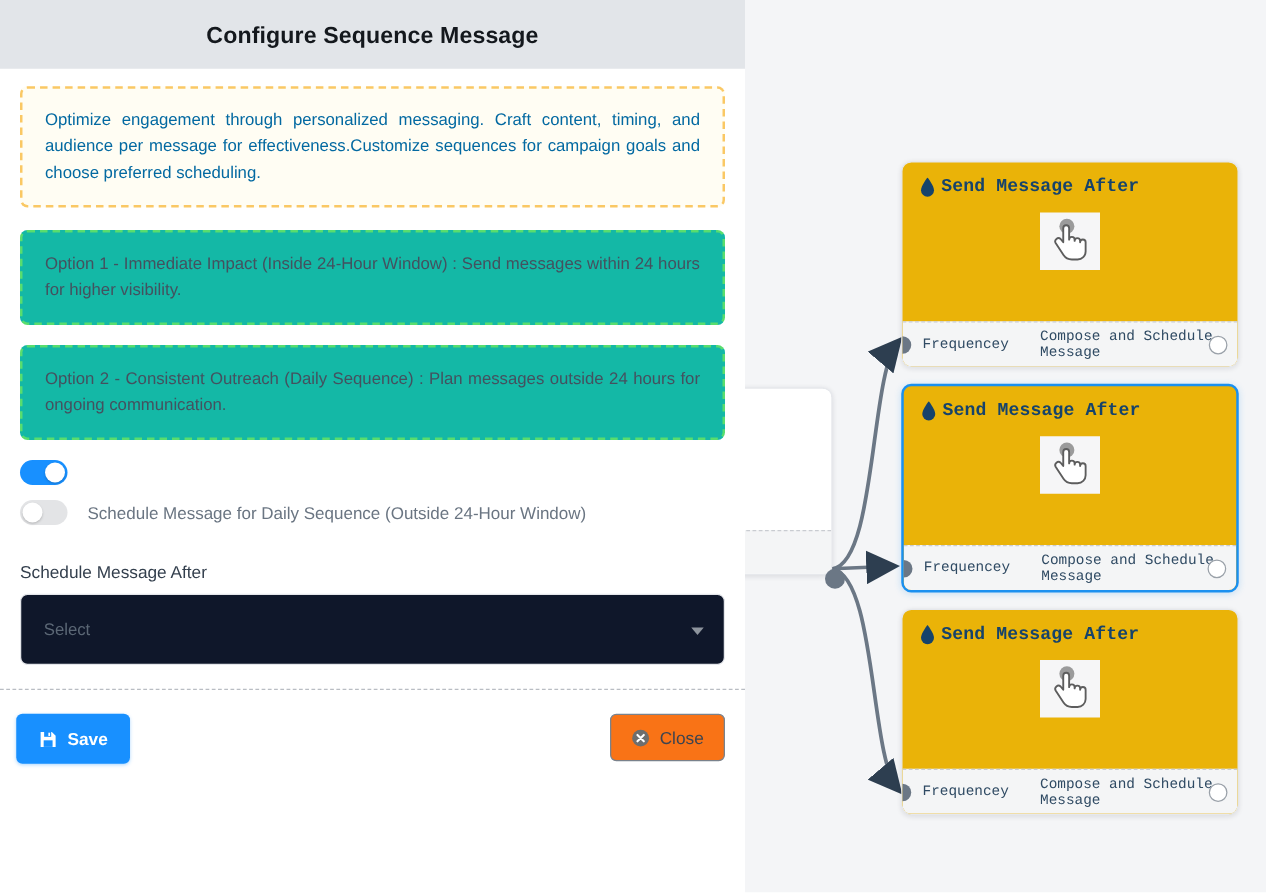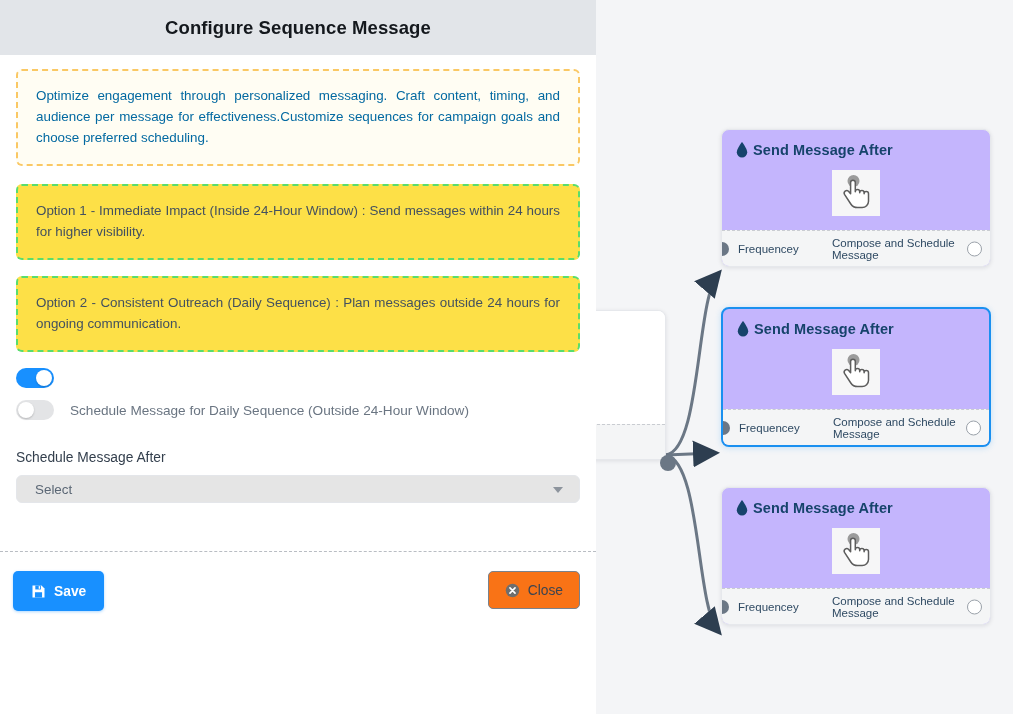--- a/index.html
+++ b/index.html
@@ -17,25 +17,26 @@
     left: 596px; top: 0;
     width: 417px; height: 714px;
     background: #f4f5f7;
   }
   .flow-svg { position: absolute; left: 0; top: 0; width: 417px; height: 714px; }
 
   
   .node-card {
     position: absolute;
     width: 270px;
-    background: #c4b5fd;
+    background: #eab308;
     border: 1px solid #e6e8ec;
     border-radius: 8px;
     box-shadow: 0 1px 4px rgba(16,24,40,.10);
     overflow: hidden;
+    font-family: Liberation Mono, monospace;
   }
   .node-card.selected {
     border: 2px solid #1a90f0;
     box-shadow: 0 1px 6px rgba(26,144,240,.22);
   }
   .node-body { height: 100px; padding: 12px 14px 0 14px; position: relative; }
   .node-title {
     display: flex; align-items: center; gap: 5px;
     font-size: 14.5px; font-weight: bold; color: #16436b;
     letter-spacing: .1px;
@@ -49,20 +50,21 @@
     display: flex; align-items: center; justify-content: center;
   }
   .hand-icon { width: 34px; height: 38px; display: block; }
   .node-footer {
     height: 36px;
     border-top: 1px dashed #c9ccd1;
     background: #f4f5f6;
     display: flex; align-items: center;
     padding: 0 14px 0 16px;
     position: relative;
+    margin-top: 27px;
   }
   .footer-left { font-size: 11.5px; color: #2f4a63; }
   .footer-right { font-size: 11.5px; color: #2f4a63; position: absolute; left: 110px; }
   .handle-out {
     position: absolute; right: 8px; top: 50%;
     transform: translateY(-50%);
     width: 15px; height: 15px; border-radius: 50%;
     background: #ffffff; border: 1.6px solid #9aa1a9;
   }
   .handle-in-dot {
@@ -118,21 +120,21 @@
     border-radius: 6px;
     padding: 14px 18px 16px 18px;
     margin-bottom: 18px;
   }
   .info-box p {
     font-size: 13.4px; line-height: 21px; color: #0369a1;
     text-align: justify; text-justify: inter-word;
   }
   .opt-box {
     border: 2px dashed #59dd6e;
-    background: #fde047;
+    background: #14b8a6;
     border-radius: 6px;
     padding: 14px 18px 16px 18px;
     margin-bottom: 16px;
   }
   .opt-box p {
     font-size: 13.4px; line-height: 21px; color: #44515f;
     text-align: justify; text-justify: inter-word;
   }
 
   .toggle-row { display: flex; align-items: center; gap: 12px; margin-top: 12px; }
@@ -150,22 +152,22 @@
   }
   .switch.on .knob { left: 20px; }
   .switch.off .knob { left: 2px; }
   .toggle-label { font-size: 13.6px; color: #3a4654; }
   .toggle-label.muted { color: #6a7582; }
 
   .field-label {
     font-size: 13.8px; color: #333f4d; margin-top: 30px; margin-bottom: 10px;
   }
   .select-box {
-    height: 28px; border: 1px solid #e4e6ea; border-radius: 6px;
-    background: #e5e5e5;
+    height: 57px; border: 1px solid #e4e6ea; border-radius: 6px;
+    background: #0f172a;
     display: flex; align-items: center;
     padding: 0 14px 0 18px;
     position: relative; cursor: pointer;
   }
   .select-value { font-size: 13.4px; color: #5b6775; }
   .caret {
     position: absolute; right: 16px; top: 50%;
     margin-top: -2px;
     width: 0; height: 0;
     border-left: 5px solid transparent;

